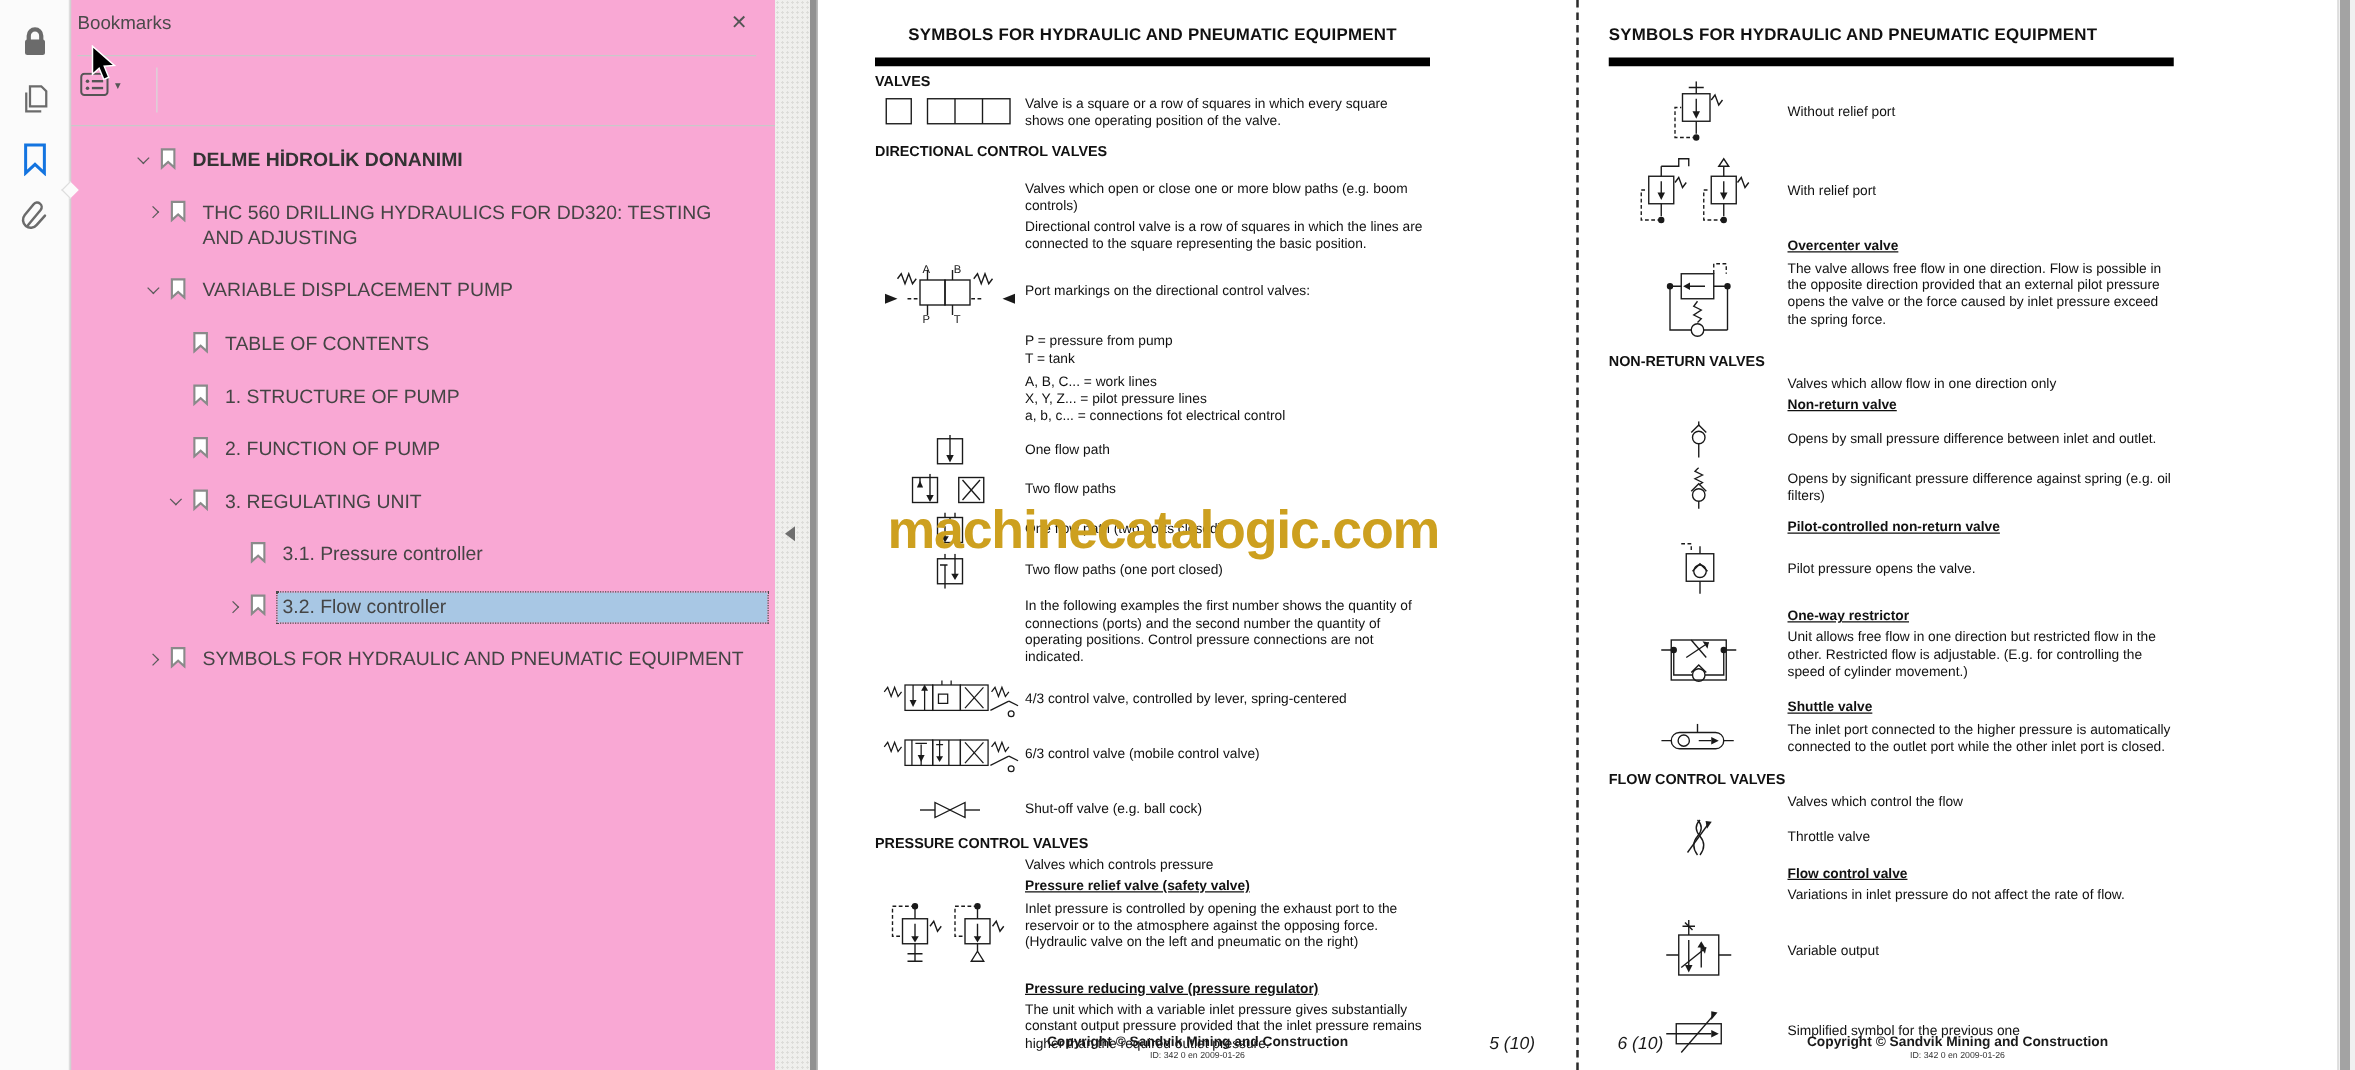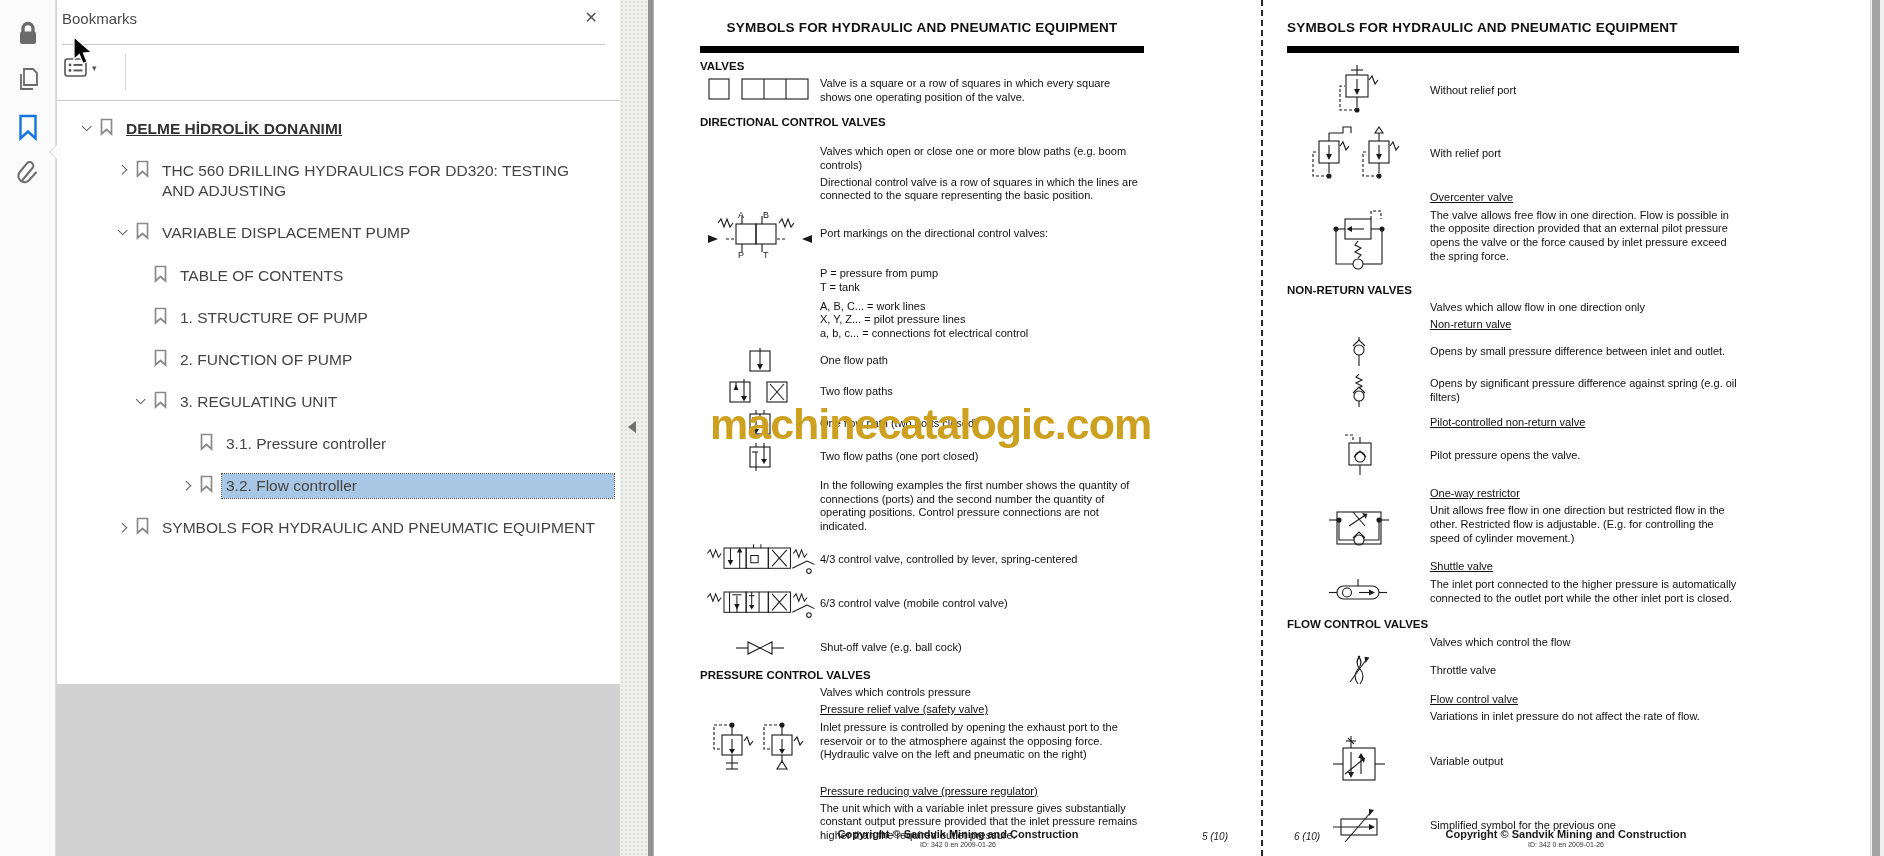--- a/index.html
+++ b/index.html
@@ -9,43 +9,43 @@
   
   .iconstrip { position:absolute; left:0; top:0; width:56px; height:856px;
     background:#fbfbfb; border-right:1px solid #dedede; z-index:5; }
   .strip-ic { position:absolute; left:13px; width:30px; height:30px; display:flex;
     align-items:center; justify-content:center; cursor:pointer; }
   .notch { position:absolute; left:51px; top:147px; width:10px; height:10px;
     background:#fbfbfb; border-left:1px solid #dedede; border-bottom:1px solid #dedede;
     transform:rotate(45deg); z-index:6; }
 
   
-  .panel { position:absolute; left:57px; top:0; width:563px; height:684px;
-    background:#ffffff; z-index:4; }
+  .panel { position:absolute; left:57px; top:0; width:563px; height:856px;
+    background:#f9a8d4; z-index:4; }
   .panel-title { position:absolute; left:5px; top:10px; font-size:15px; color:#4a4a4a; }
   .panel-close { position:absolute; right:22px; top:8px; font-size:16px; color:#555;
     font-family:"DejaVu Sans",sans-serif; cursor:pointer; }
   .pdiv1 { position:absolute; left:5px; right:15px; top:44px; border-top:1px solid #c9c9c9; }
   .pdiv2 { position:absolute; left:0; right:0; top:100px; border-top:1px solid #c9c9c9; }
   .opts-btn { position:absolute; left:7px; top:58px; display:flex; align-items:center;
     gap:4px; cursor:pointer; }
   .opts-caret { font-size:9px; color:#555; }
   .tb-sep { position:absolute; left:68px; top:54px; height:36px; border-left:1px solid #d8d8d8; }
 
   .tree { position:absolute; left:0; top:108px; right:6px; }
   .trow { display:flex; align-items:flex-start; padding-top:9px; padding-bottom:9px;
     font-size:15.5px; color:#444; cursor:pointer; line-height:1.3; }
   .trow .lab { padding:2px 4px; }
   .chevbox { width:20px; height:20px; flex:none; display:flex; align-items:center;
     justify-content:center; margin-top:1px; cursor:pointer; }
   .chev { border:solid #5a5a5a; border-width:0 1.6px 1.6px 0; padding:3.2px; display:inline-block; }
   .chev.down { transform:rotate(45deg); margin-top:-3px; }
   .chev.right { transform:rotate(-45deg); }
   .bmglyph { flex:none; margin:1px 8px 0 2px; }
-  .lvl0 { padding-left:20px; font-weight:bold; color:#333;text-decoration:underline; }
+  .lvl0 { padding-left:48px; font-weight:bold; color:#333; }
   .lvl1 { padding-left:56px; }
   .lvl2 { padding-left:74px; }
   .lvl3 { padding-left:120px; }
   .sel .lab { background:#a8c7e4; outline:1px dotted #4a4a4a; flex:1; }
   .wrapw { max-width:430px; }
 
   
   .collapse-strip { position:absolute; left:620px; top:0; width:28px; height:856px;
     background:#efefed; z-index:4;
     background-image:radial-gradient(#dcdcd9 1px, transparent 1px); background-size:4px 4px; }
@@ -65,27 +65,27 @@
   #pageL .content { left:46px; width:444px; }
   #pageR .content { left:25px; width:452px; }
   .doc-h1 { font-weight:bold; font-size:13.5px; letter-spacing:.2px; }
   #pageL .doc-h1 { text-align:center; }
   .rule { height:7px; background:#000; margin-top:9px; }
   .sec-h { font-weight:bold; font-size:11.5px; }
   .row { display:flex; }
   #pageL .sym { width:120px; flex:none; display:flex; justify-content:center; }
   #pageR .sym { width:143px; flex:none; display:flex; justify-content:center; }
   .txt { flex:1; }
-  .u { text-decoration:underline; }
+  .u { text-decoration:underline;font-weight:bold; }
   #pageL .ind { margin-left:120px; }
   #pageR .ind { margin-left:143px; }
   .pfooter { position:absolute; bottom:8px; left:0; right:0; text-align:center; }
   .copy { font-size:11px; font-weight:bold; color:#1a1a1a; }
   .docid { font-size:7px; color:#333; margin-top:1px; }
-  .pnum { position:absolute; bottom:14px; font-size:10px; font-style:italic; color:#1a1a1a; }
+  .pnum { position:absolute; bottom:14px; font-size:14px; font-style:italic; color:#1a1a1a; }
   #pageL .pnum { right:34px; }
   #pageR .pnum { left:32px; }
 
   .watermark { position:absolute; left:710px; top:400px; z-index:3; font-size:43px;
     font-weight:bold; color:#cda01f; letter-spacing:-1px; white-space:nowrap; }
 
   
   .scrollbar { position:absolute; right:0; top:0; width:14px; height:856px;
     background:#f0f0f0; border-left:1px solid #d6d6d6; z-index:6; }
   .scroll-thumb { position:absolute; left:1px; top:0; width:8px; height:856px;

